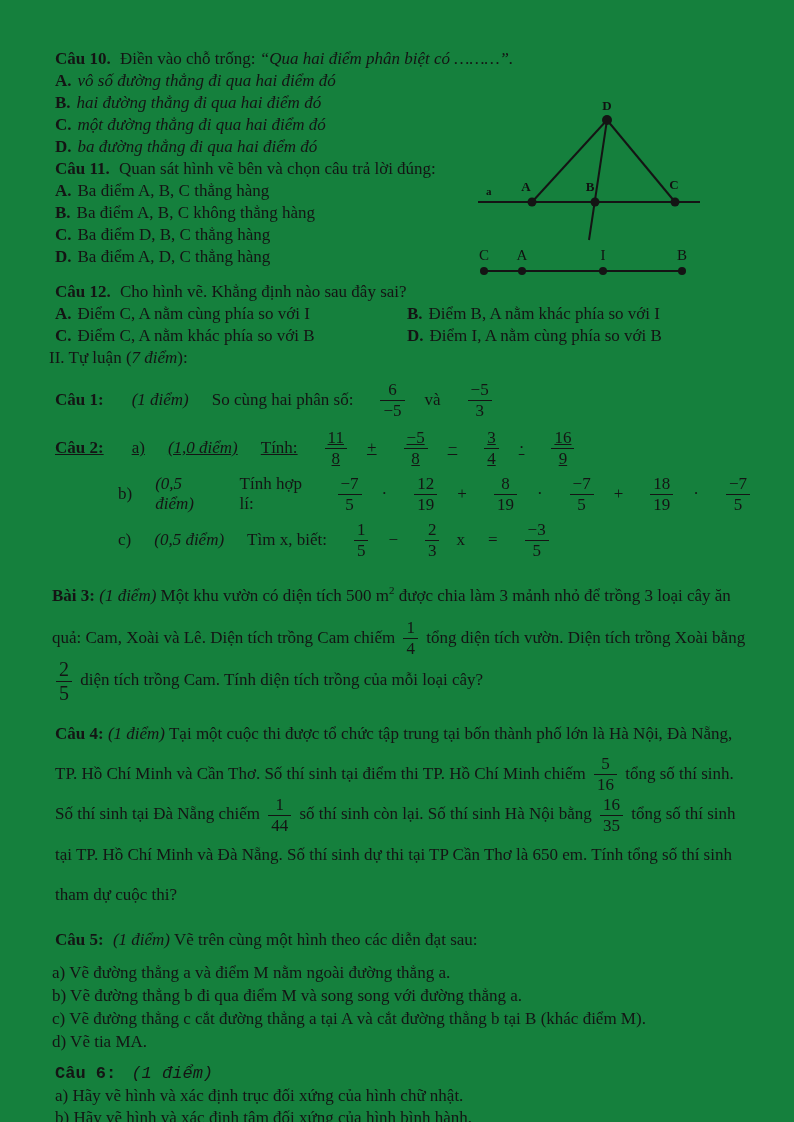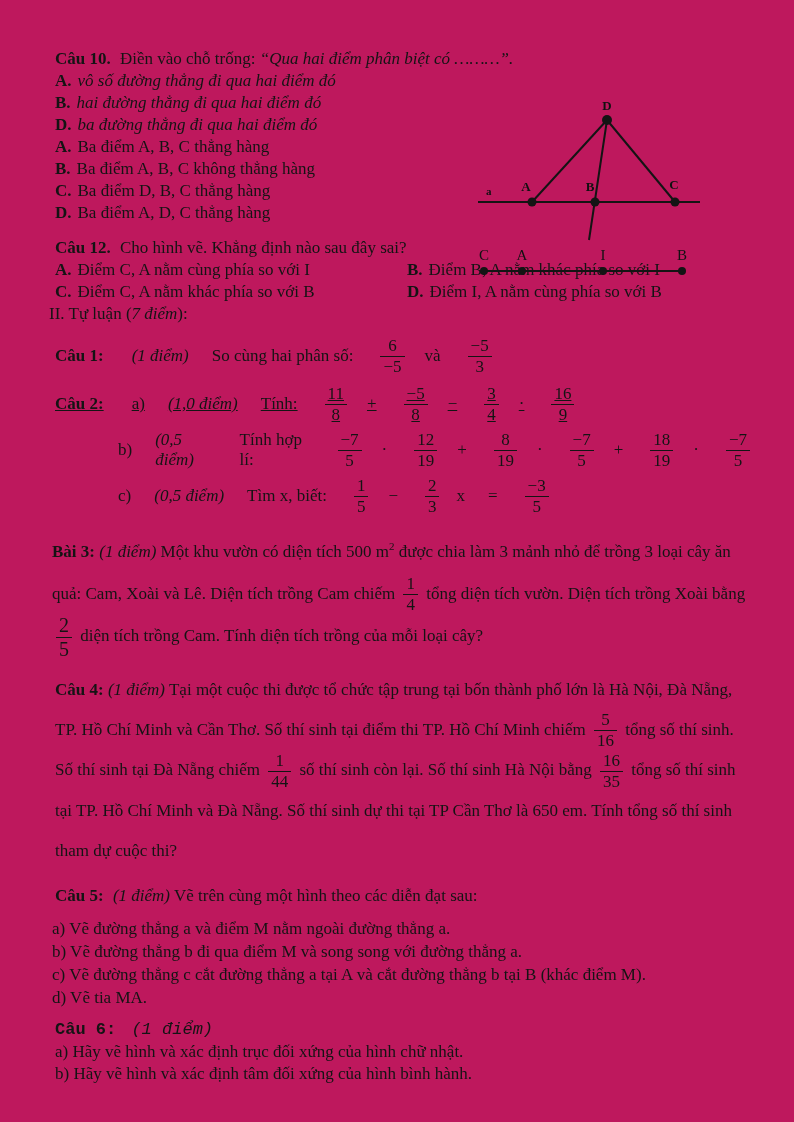--- a/index.html
+++ b/index.html
@@ -1,17 +1,17 @@
 <!DOCTYPE html>
 <html><head>
 <meta charset="utf-8">
 <style>
   html,body { margin:0; padding:0; background:#d8d8d8; }
   .page {
-    width:794px; height:1122px; margin:0 auto; background:#be185d;
+    width:794px; height:1122px; margin:0 auto; background:#15803d;
     color:#141414; font-family:"Liberation Serif","DejaVu Serif",serif;
     font-size:17px; position:relative; box-sizing:border-box;
     padding:48px 40px 20px 55px; overflow:hidden;
   }
   p { margin:0; }
   .line { line-height:22px; }
   b.ql { margin-right:5px; }
   .it { font-style:italic; }
   .optl { font-weight:bold; margin-right:6px; }
   .opt { line-height:22px; }
@@ -43,23 +43,28 @@
 <div class="page">
 
   <p class="line">
     <b class="ql">Câu 10.</b>
     <span>Điền vào chỗ trống:</span>
     <i>“Qua hai điểm phân biệt có ………”.</i>
   </p>
   <div>
     <p class="opt"><span class="optl">A.</span><span class="it">vô số đường thẳng đi qua hai điểm đó</span></p>
     <p class="opt"><span class="optl">B.</span><span class="it">hai đường thẳng đi qua hai điểm đó</span></p>
+    <p class="opt"><span class="optl">C.</span><span class="it">một đường thẳng đi qua hai điểm đó</span></p>
     <p class="opt"><span class="optl">D.</span><span class="it">ba đường thẳng đi qua hai điểm đó</span></p>
   </div>
 
+  <p class="line">
+    <b class="ql">Câu 11.</b>
+    <span>Quan sát hình vẽ bên và chọn câu trả lời đúng:</span>
+  </p>
   <div>
     <p class="opt"><span class="optl">A.</span><span>Ba điểm A, B, C thẳng hàng</span></p>
     <p class="opt"><span class="optl">B.</span><span>Ba điểm A, B, C không thẳng hàng</span></p>
     <p class="opt"><span class="optl">C.</span><span>Ba điểm D, B, C thẳng hàng</span></p>
     <p class="opt"><span class="optl">D.</span><span>Ba điểm A, D, C thẳng hàng</span></p>
   </div>
 
   <div class="fig fig1">
     <svg width="312" height="152" viewBox="0 0 312 152">
       <line x1="10" y1="106" x2="232" y2="106" stroke="#141414" stroke-width="2"></line>

